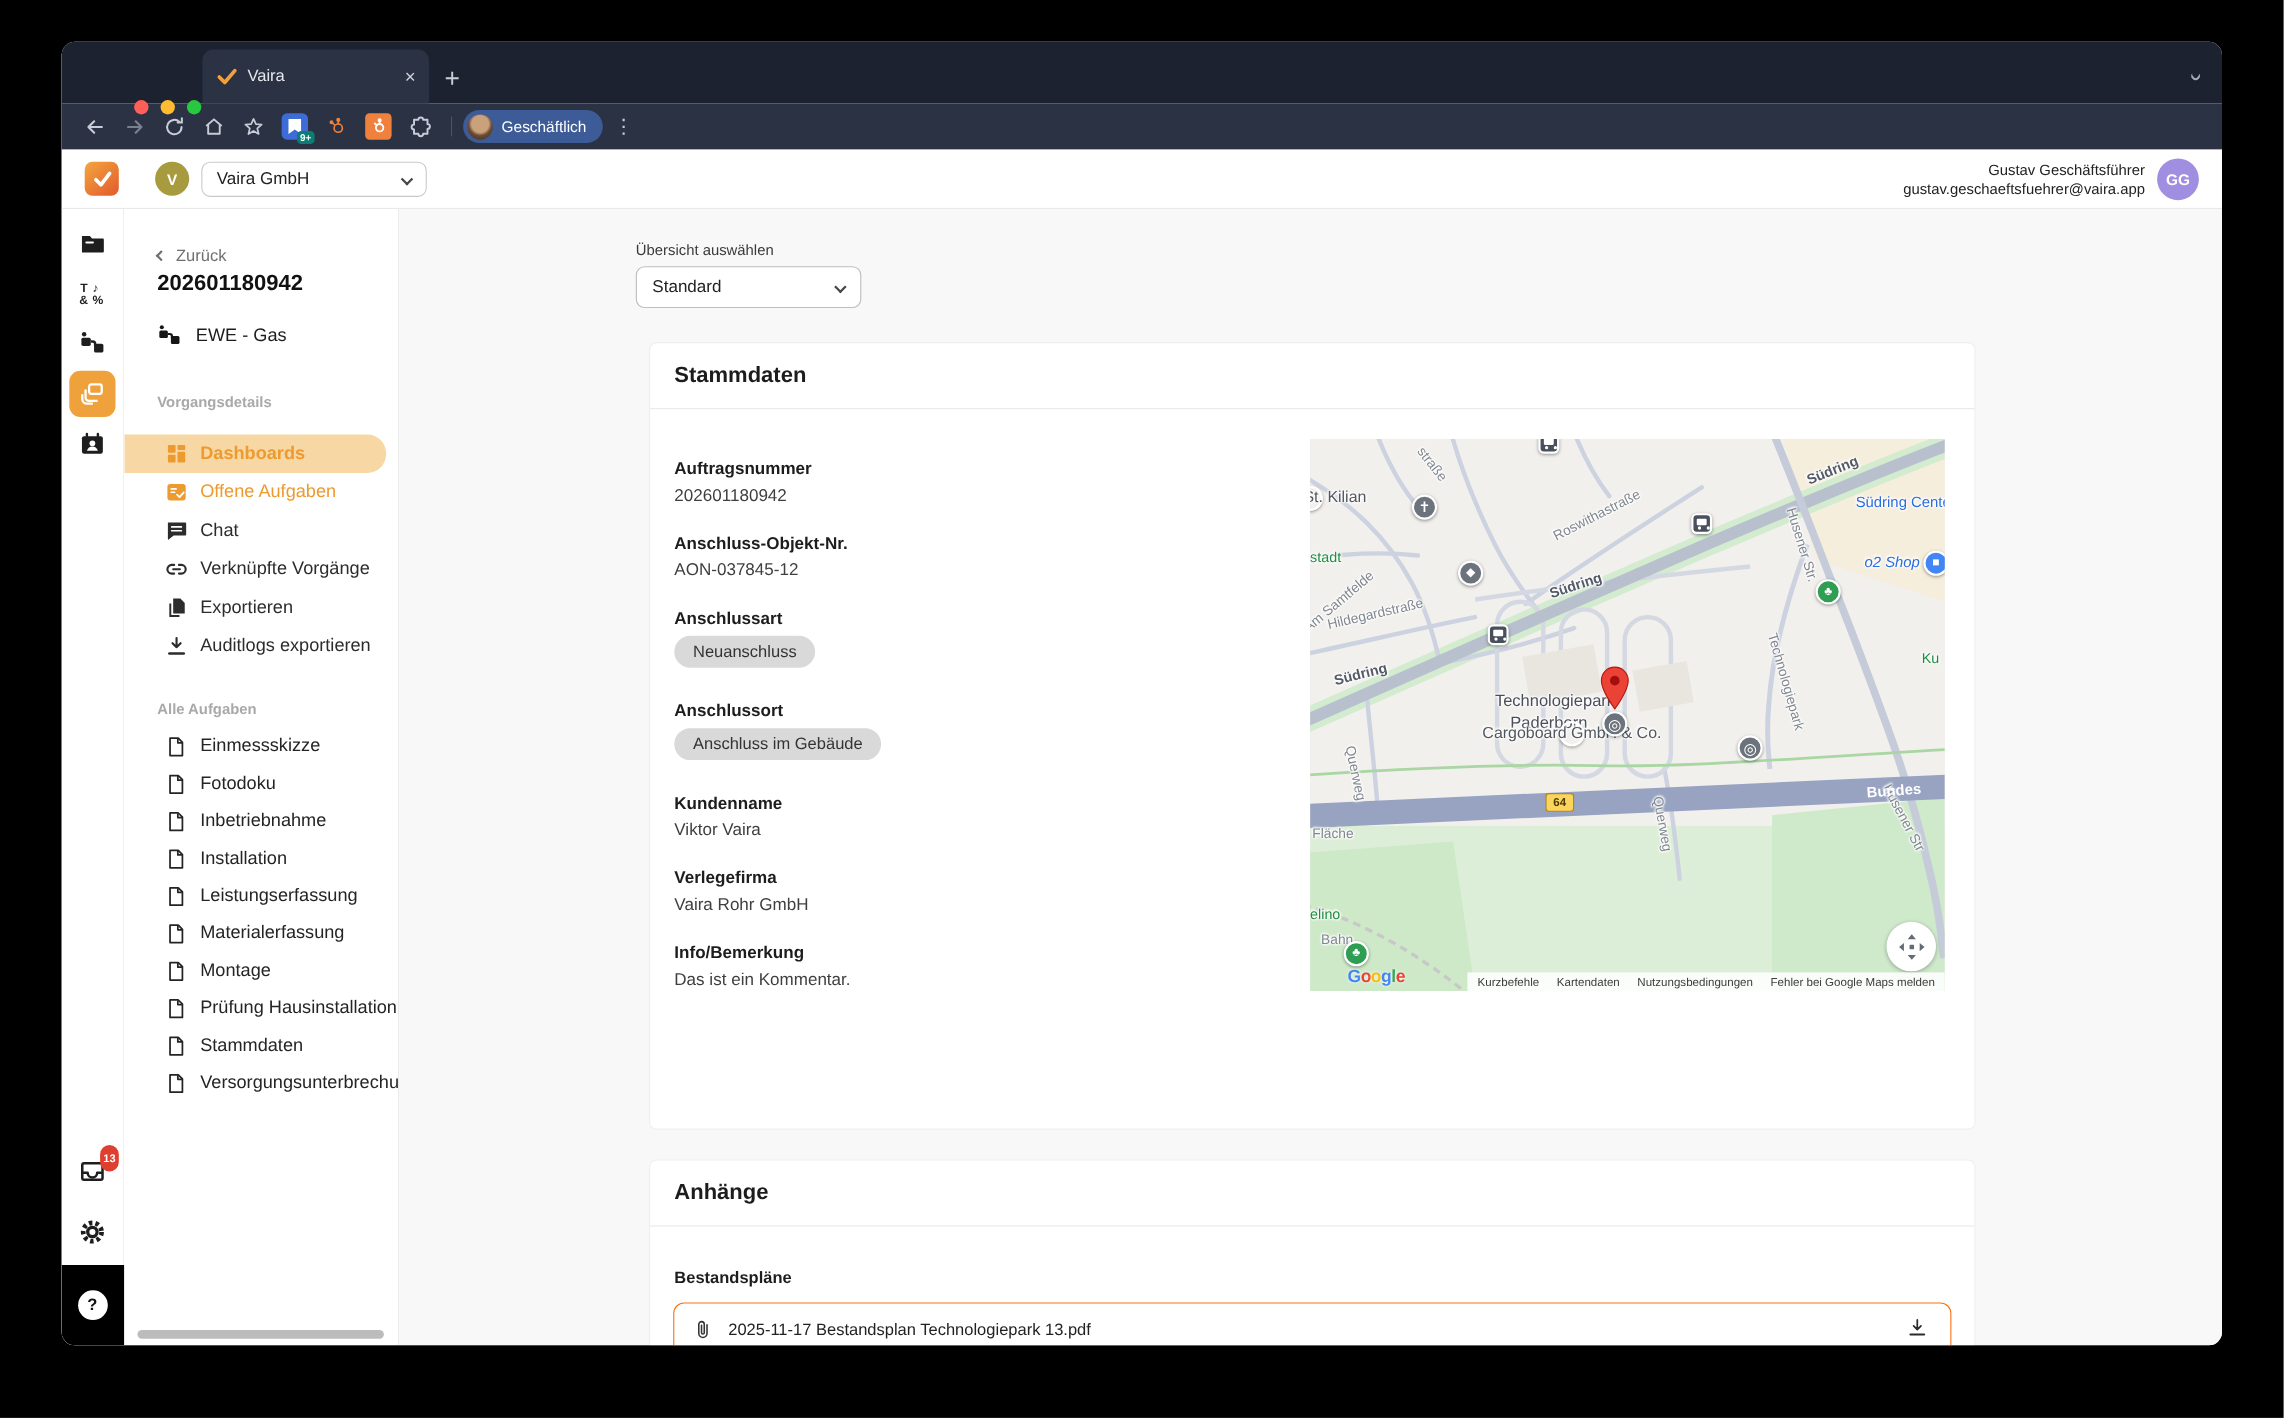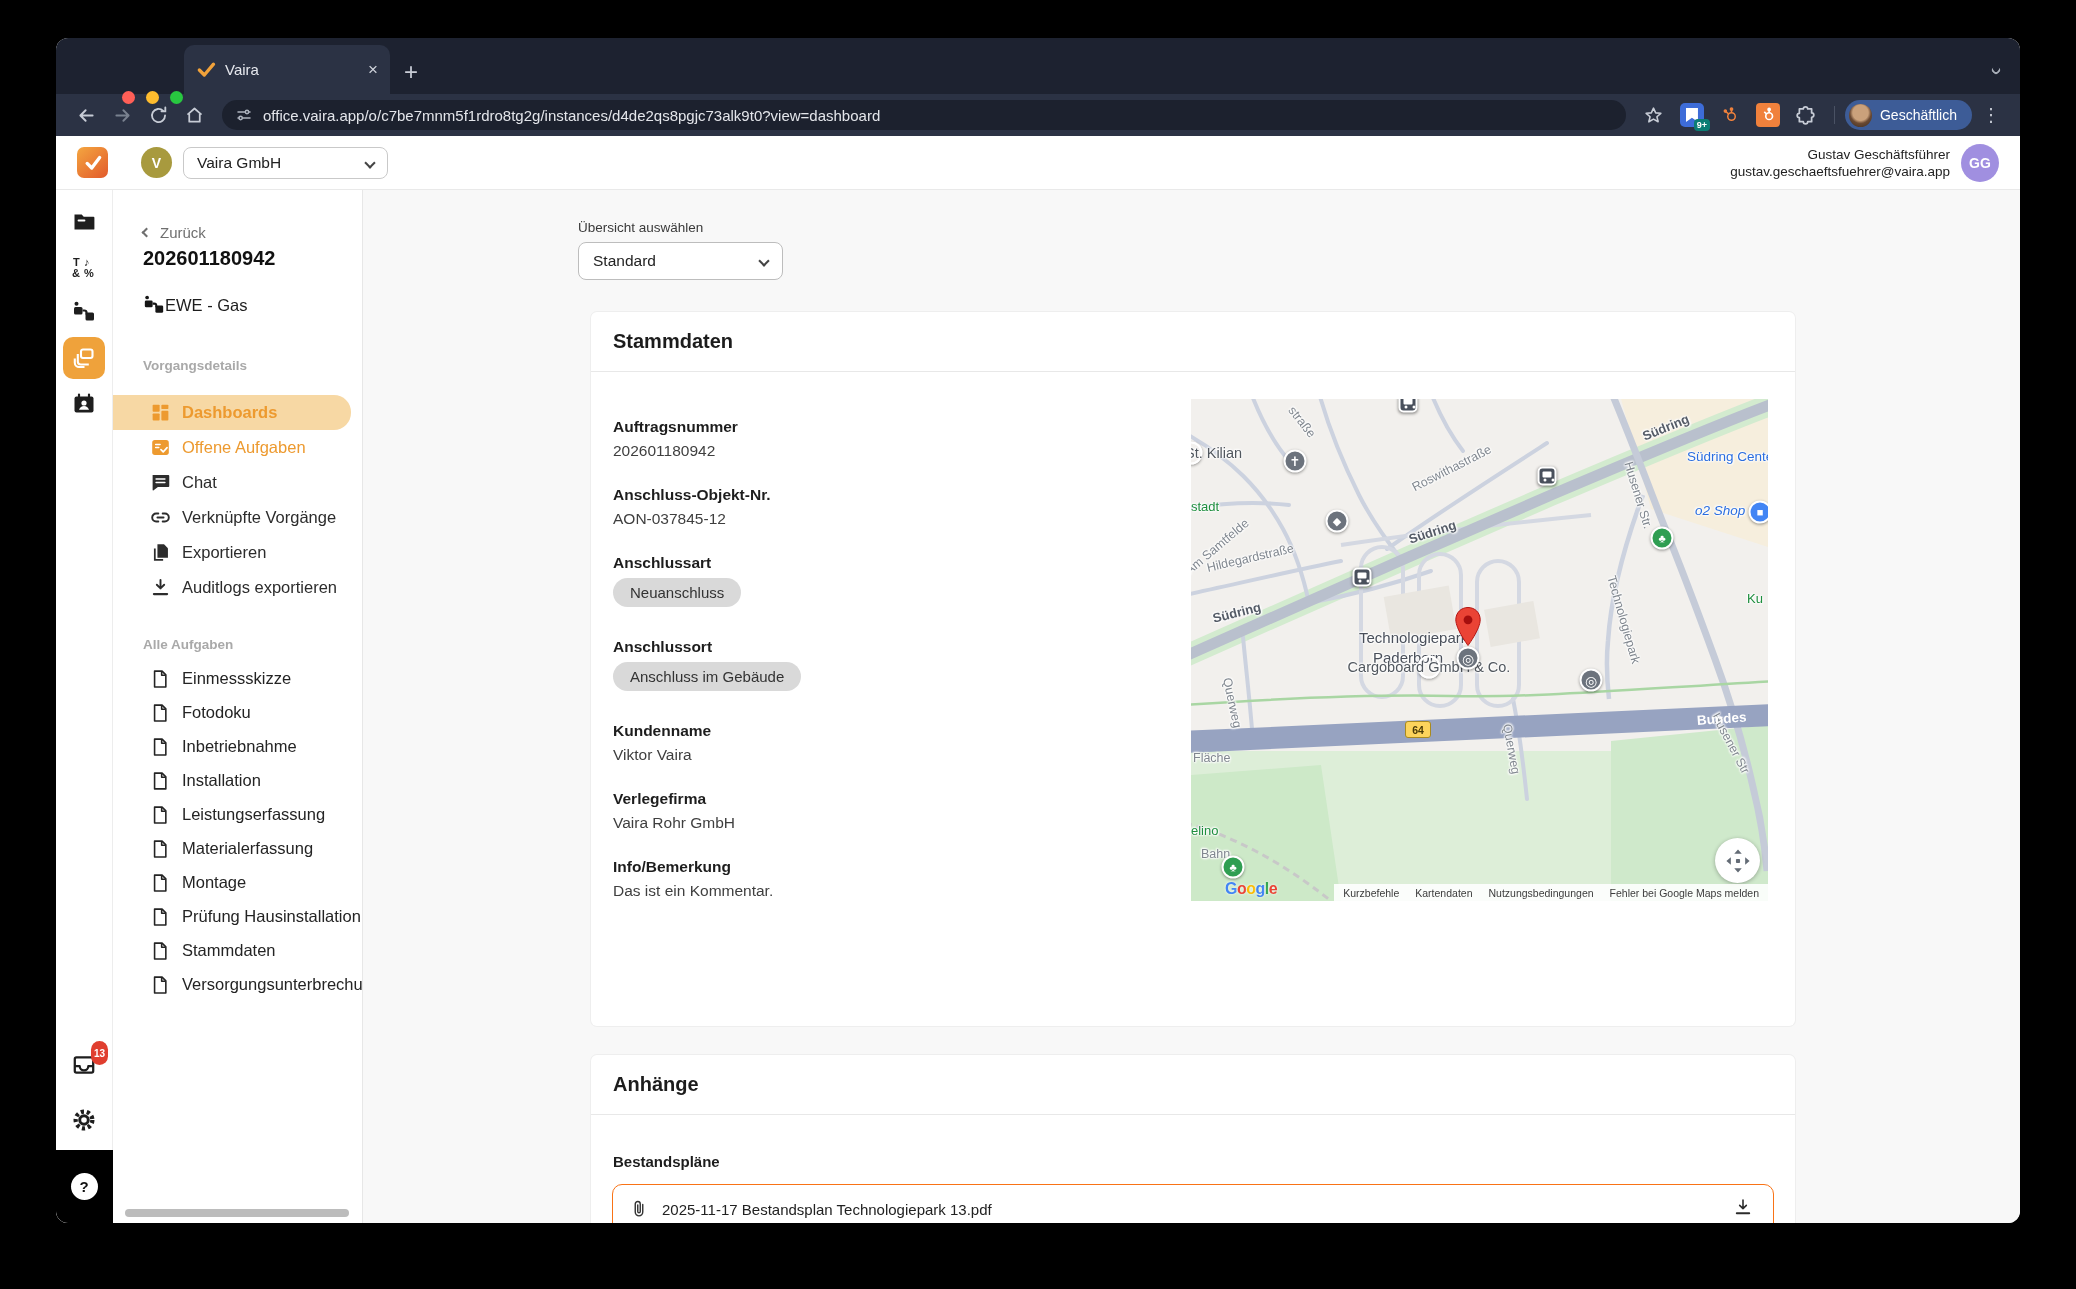--- a/index.html
+++ b/index.html
@@ -63,21 +63,21 @@
   .inbox-wrap svg{width:26px;height:26px}
   .nbadge{position:absolute;top:-6px;right:-4px;min-width:17px;height:17px;border-radius:9px;background:#e03e2f;color:#fff;font-size:10px;font-weight:bold;display:flex;align-items:center;justify-content:center;padding:12px 3px}
   .gear{width:40px;height:34px;display:flex;align-items:center;justify-content:center;color:#1e1e1e;margin-top:20px;margin-bottom:13px}
   .gear svg{width:26px;height:26px}
   .rail-help{width:57px;height:73px;background:#000;display:flex;align-items:center;justify-content:center}
   .help-circle{width:27px;height:27px;border-radius:50%;background:#fff;color:#111;font-weight:bold;font-size:15px;display:flex;align-items:center;justify-content:center}
 
   .panel{width:250px;background:#fff;border-right:1px solid #e7e7e7;position:relative;padding:34px 0 0 30px;flex:0 0 auto;overflow:hidden}
   .back-row{display:flex;align-items:center;gap:10px;color:#6f6f6f;font-size:15px;cursor:default}
   .panel-title{font-size:20px;font-weight:bold;color:#111;margin-top:6px}
-  .wf-row{display:flex;align-items:center;margin-top:24px;font-size:16.5px;color:#1d1d1d}
+  .wf-row{display:flex;align-items:center;gap:13px;margin-top:24px;font-size:16.5px;color:#1d1d1d}
   .wf-row svg{width:22px;height:22px;color:#161616}
   .sec-label{margin-top:42px;font-size:13.5px;font-weight:bold;color:#a9a9a9}
   .sec-label.second{margin-top:32px}
   .nav-list{margin-left:-30px;margin-top:22px}
   .nav-item{display:flex;align-items:center;height:35px;padding-left:37px;width:238px;font-size:16.5px;color:#2c2c2c;cursor:default}
   .nav-item .nav-ico{width:21px;height:21px;margin-right:11px;flex:0 0 auto}
   .nav-item .nav-ico svg{width:21px;height:21px;display:block}
   .nav-item.active{background:#f7d8a4;border-radius:0 17px 17px 0;font-weight:bold}
   .nav-item.orange{color:#ed9a2f}
   .task-list{margin-left:-30px;margin-top:10px}
@@ -175,28 +175,20 @@
           <path d="M19.5 12a7.5 7.5 0 1 1-2.2-5.3"></path>
           <path d="M19.8 2.8v4.4h-4.4"></path>
         </svg>
     </span>
     <span class="tb-ico">
       <svg viewBox="0 0 24 24" fill="none" stroke="currentColor" stroke-width="2" stroke-linejoin="round">
           <path d="M4 11l8-7 8 7"></path>
           <path d="M6 10v9h12v-9"></path>
         </svg>
     </span>
-    <div class="urlbar">
-      <svg viewBox="0 0 24 24" stroke="currentColor" stroke-width="2" stroke-linecap="round" fill="none">
-          <path d="M4 8h9M19 8h1M4 16h2M10 16h10"></path>
-          <circle cx="16" cy="8" r="2.2"></circle>
-          <circle cx="7.5" cy="16" r="2.2"></circle>
-        </svg>
-      <span class="url">office.vaira.app/o/c7be7mnm5f1rdro8tg2g/instances/d4de2qs8pgjc73alk9t0?view=dashboard</span>
-    </div>
     <div class="tb-right">
       <span class="tb-ico">
         <svg viewBox="0 0 24 24" fill="none" stroke="currentColor" stroke-width="1.8" stroke-linejoin="round">
             <path d="M12 3.6L14.5 9l5.9.5-4.5 3.9 1.4 5.8L12 16.1 6.7 19.2l1.4-5.8L3.6 9.5 9.5 9z"></path>
           </svg>
       </span>
       <span class="tb-ico">
         <span class="ext-blue">
             <span class="ext-badge">9+</span>
           </span>

